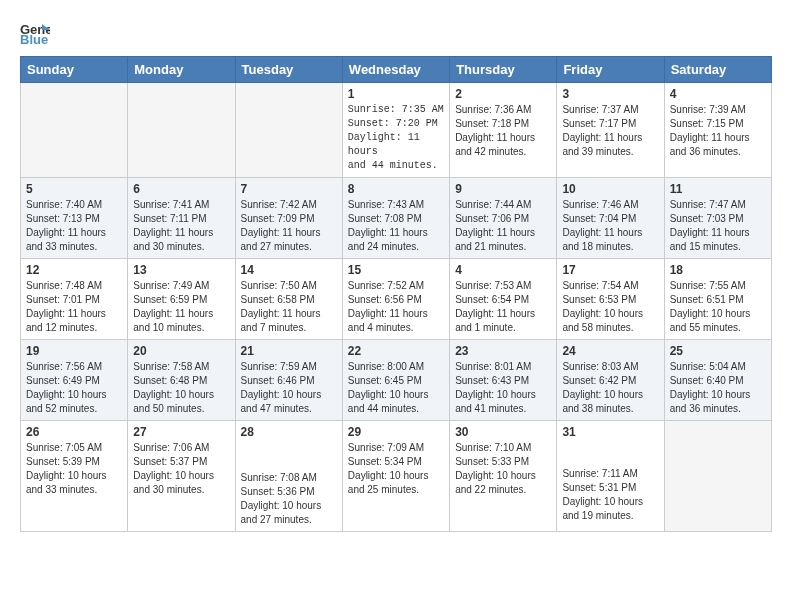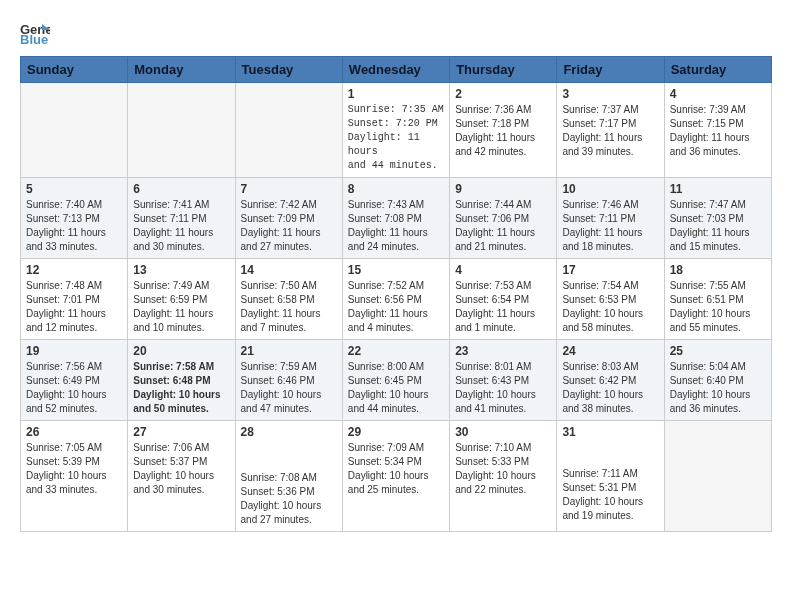--- a/index.html
+++ b/index.html
@@ -40,21 +40,21 @@
       font-size: 14px;
       color: #555;
     }
     .calendar {
       width: 100%;
       border-collapse: collapse;
       border: 1px solid #ccc;
     }
     .calendar th {
       background-color: #4a7db5;
-      color: #0f172a;
+      color: #ffffff;
       text-align: left;
       padding: 5px 6px;
       font-size: 13px;
       border: 1px solid #3a6da5;
     }
     .calendar td {
       vertical-align: top;
       border: 1px solid #ccc;
       padding: 4px 5px;
       width: calc(100% / 7);
@@ -182,21 +182,21 @@
           <td>
             <div class="day-number">9</div>
             <div class="day-info" style="white-space: pre-line;">Sunrise: 7:44 AM
 Sunset: 7:06 PM
 Daylight: 11 hours
 and 21 minutes.</div>
           </td>
           <td>
             <div class="day-number">10</div>
             <div class="day-info" style="white-space: pre-line;">Sunrise: 7:46 AM
-Sunset: 7:11 PM
+Sunset: 7:04 PM
 Daylight: 11 hours
 and 18 minutes.</div>
           </td>
           <td>
             <div class="day-number">11</div>
             <div class="day-info" style="white-space: pre-line;">Sunrise: 7:47 AM
 Sunset: 7:03 PM
 Daylight: 11 hours
 and 15 minutes.</div>
           </td>
@@ -255,21 +255,21 @@
         <tr class="row-shaded">
           <td>
             <div class="day-number">19</div>
             <div class="day-info" style="white-space: pre-line;">Sunrise: 7:56 AM
 Sunset: 6:49 PM
 Daylight: 10 hours
 and 52 minutes.</div>
           </td>
           <td>
             <div class="day-number">20</div>
-            <div class="day-info" style="white-space: pre-line; font-weight: bold;">Sunrise: 7:58 AM
+            <div class="day-info" style="white-space: pre-line;">Sunrise: 7:58 AM
 Sunset: 6:48 PM
 Daylight: 10 hours
 and 50 minutes.</div>
           </td>
           <td>
             <div class="day-number">21</div>
             <div class="day-info" style="white-space: pre-line;">Sunrise: 7:59 AM
 Sunset: 6:46 PM
 Daylight: 10 hours
 and 47 minutes.</div>

